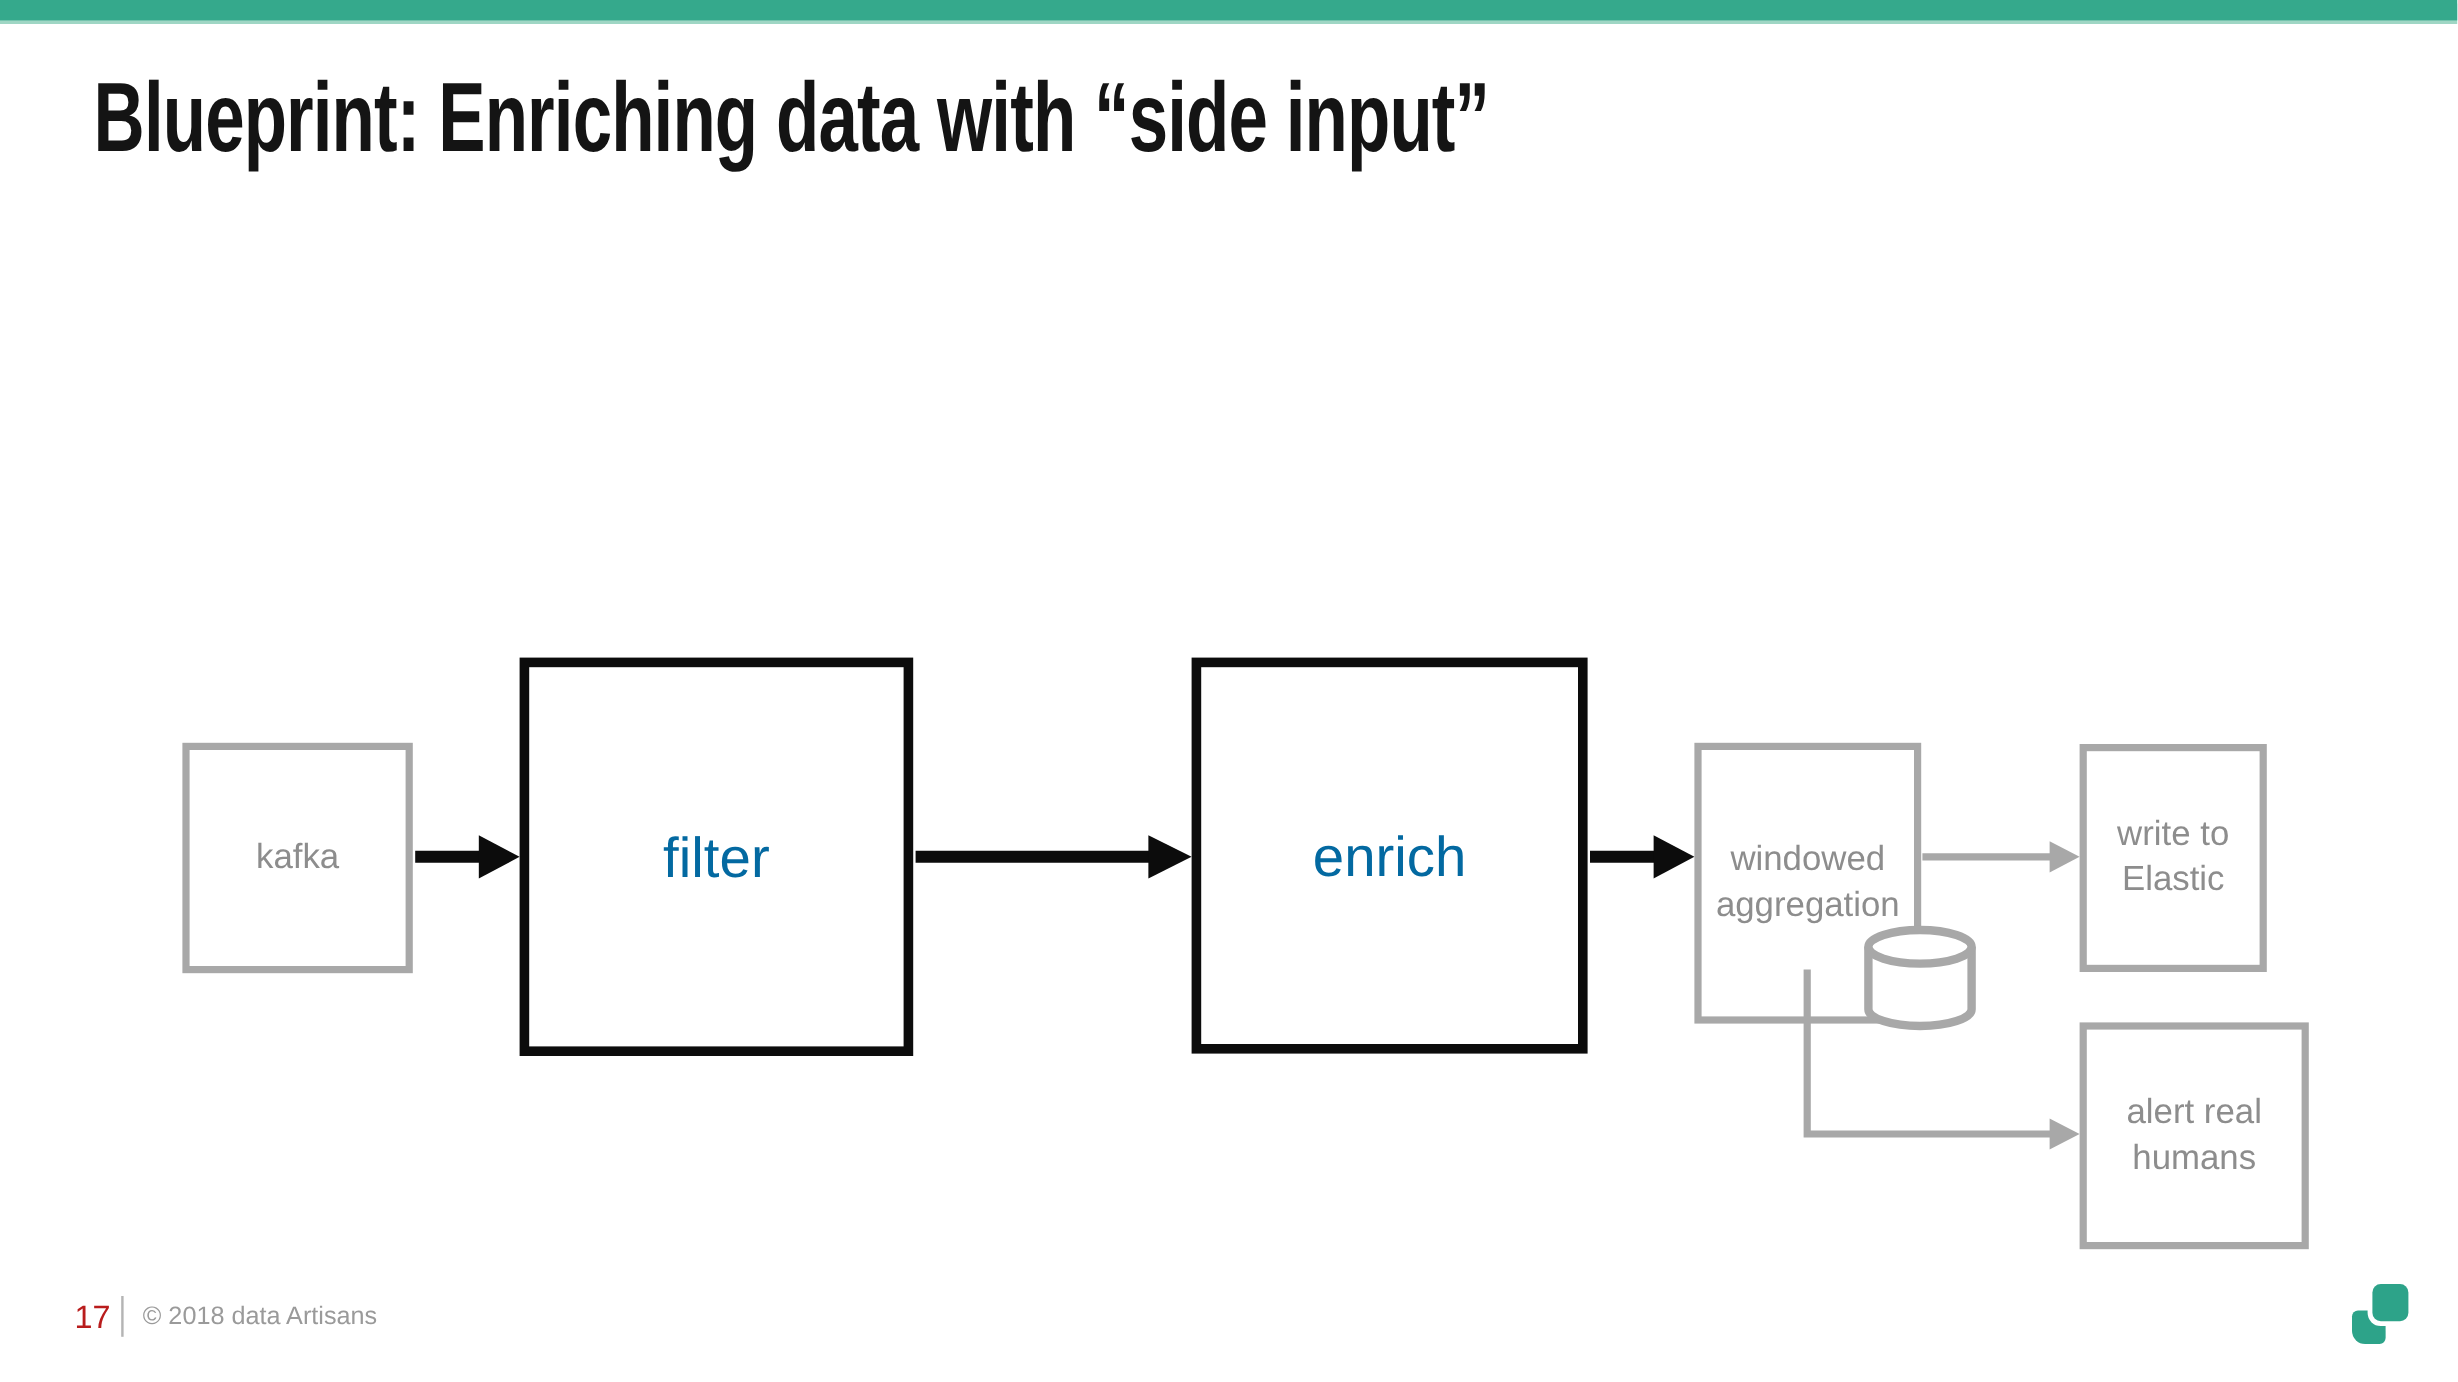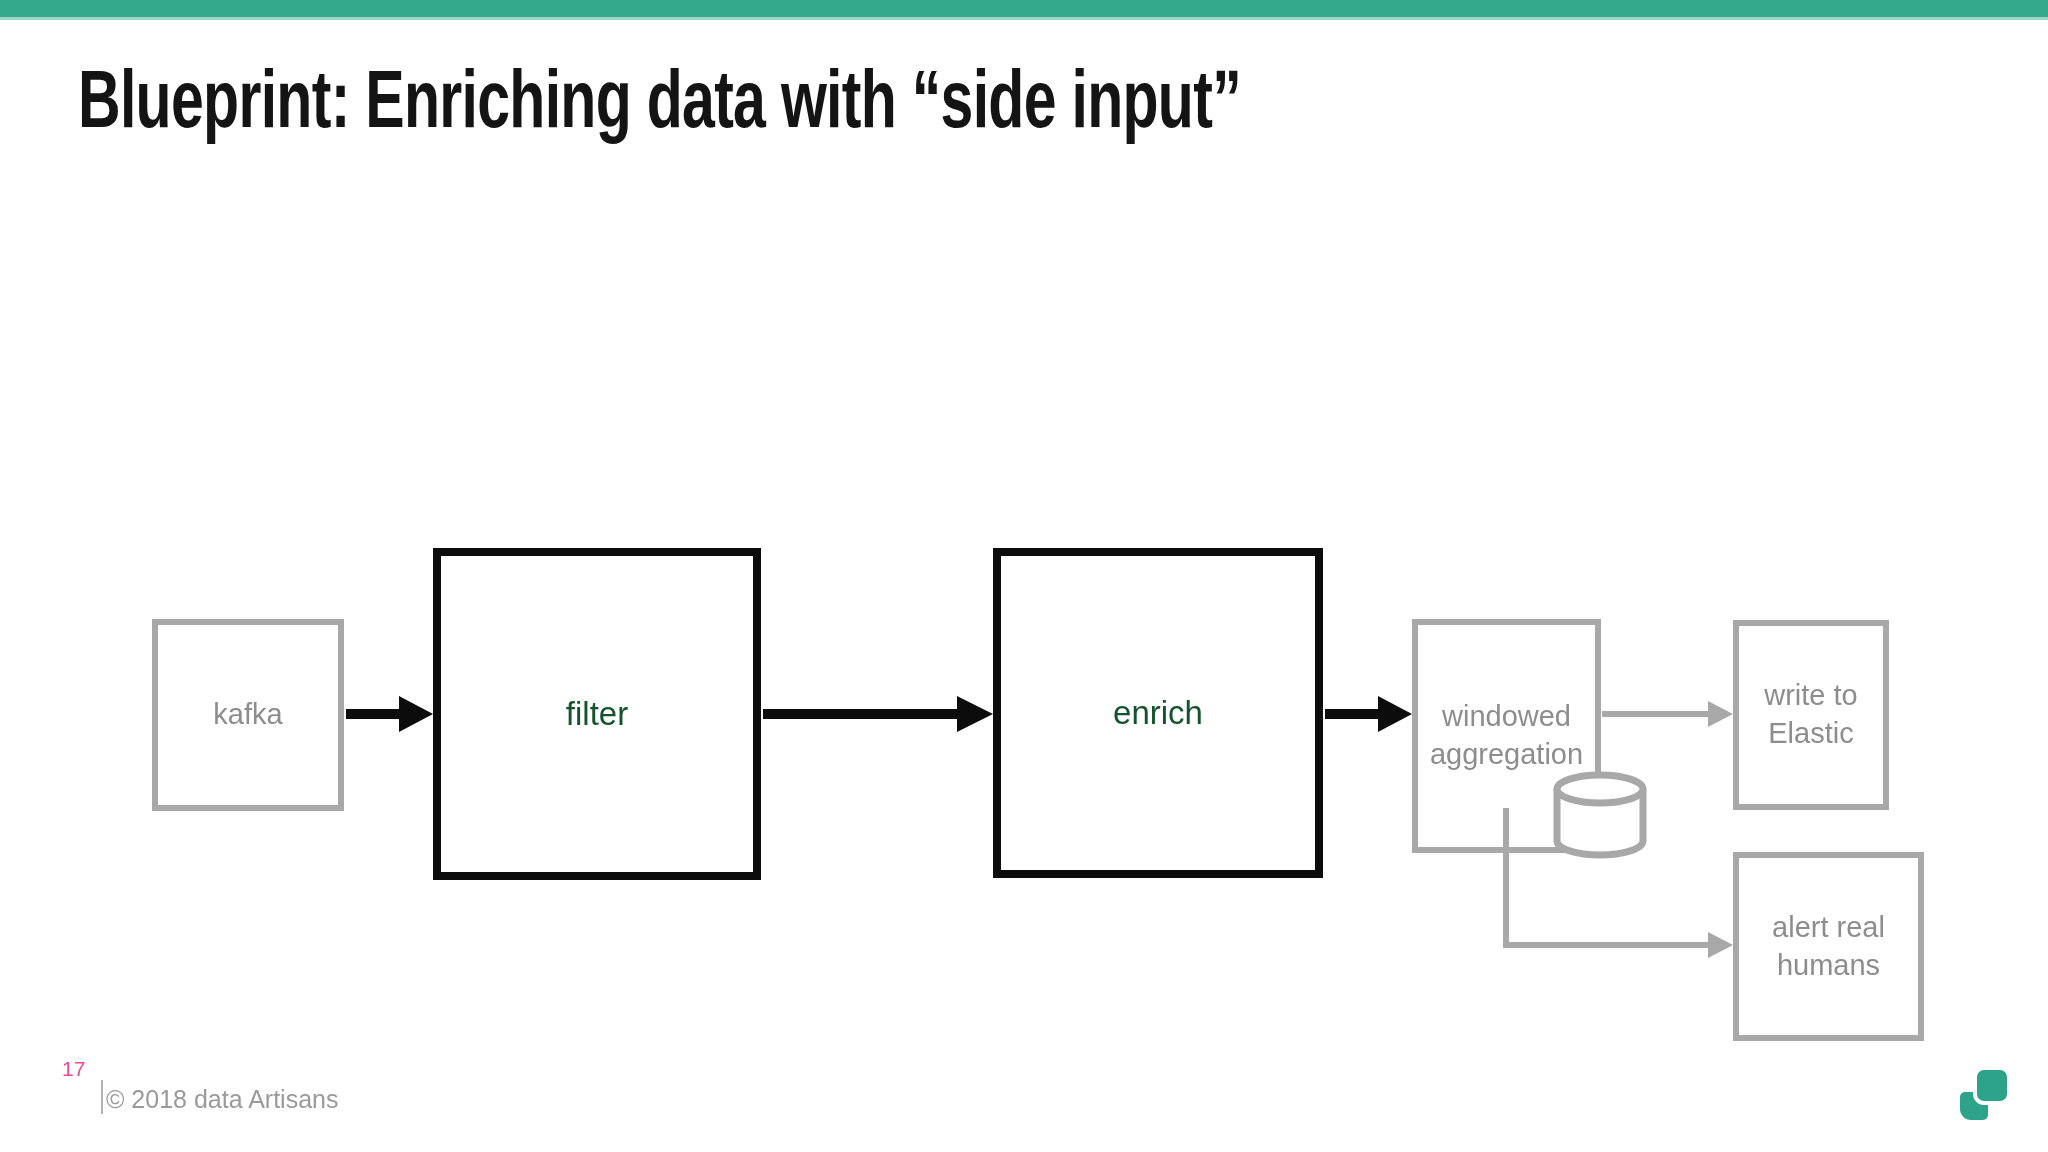--- a/index.html
+++ b/index.html
@@ -51,54 +51,54 @@
   }
   .box.inactive {
     border: 6px solid #a8a8a8;
     color: #8d8d8d;
     font-size: 29px;
     line-height: 1.3;
     padding: 0 6px;
   }
   .box.active {
     border: 8px solid #0c0c0c;
-    color: #14532d;
-    font-size: 33px;
+    color: #0369a1;
+    font-size: 47px;
   }
   .box-kafka    { left: 152px;  top: 619px; width: 192px; height: 192px; }
   .box-filter   { left: 433px;  top: 548px; width: 328px; height: 332px; }
   .box-enrich   { left: 993px;  top: 548px; width: 330px; height: 330px; text-align: right; }
   .box-windowed { left: 1412px; top: 619px; width: 189px; height: 234px; }
   .box-write    { left: 1733px; top: 620px; width: 156px; height: 190px; }
   .box-alert    { left: 1733px; top: 852px; width: 191px; height: 189px; }
 
   .connectors {
     position: absolute;
     left: 0; top: 0;
     width: 2048px; height: 1152px;
     pointer-events: none;
   }
 
   
   .footer-page {
     position: absolute;
-    left: 62px; top: 1057px;
-    font-size: 21px;
-    color: #ec4899;
+    left: 62px; top: 1083px;
+    font-size: 27px;
+    color: #b91c1c;
   }
   .footer-divider {
     position: absolute;
     left: 101px; top: 1080px;
     width: 2px; height: 34px;
     background: #b4b4b4;
   }
   .footer-copyright {
     position: absolute;
-    left: 106px; top: 1085px;
-    font-size: 25px;
+    left: 119px; top: 1085px;
+    font-size: 21px;
     color: #9a9a9a;
   }
 
   
   .logo {
     position: absolute;
     left: 1960px; top: 1070px;
     width: 50px; height: 50px;
   }
   .logo .sq-back {

